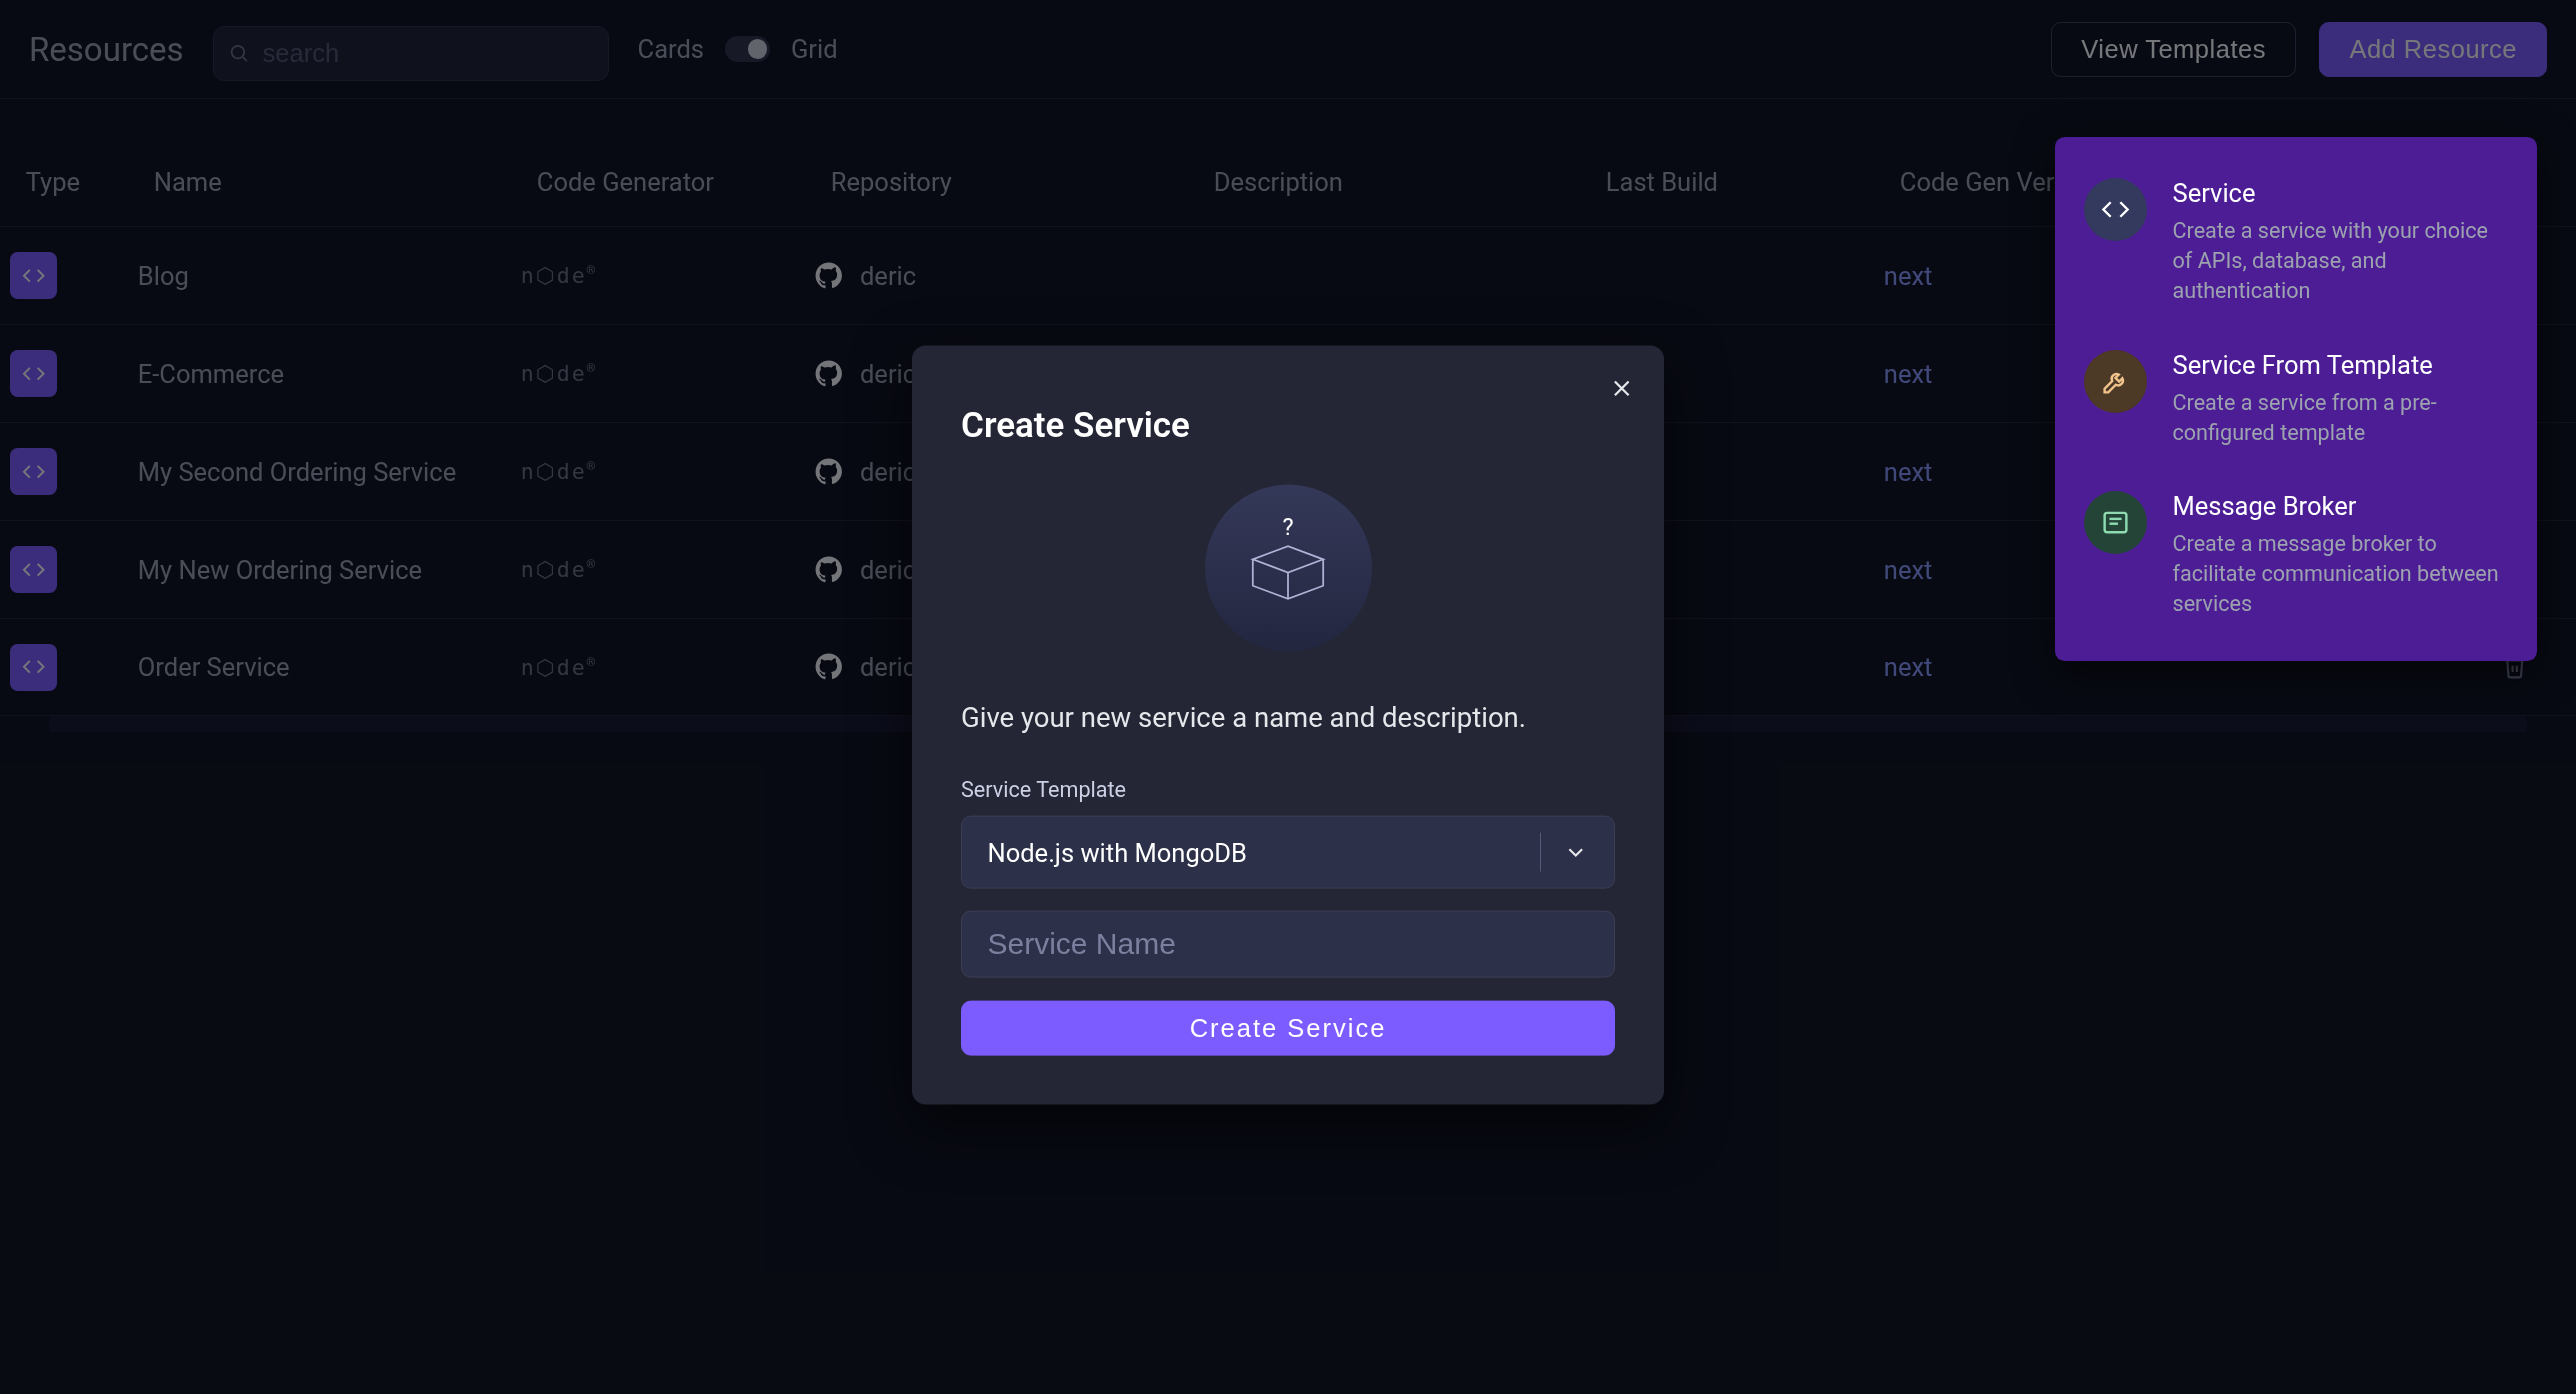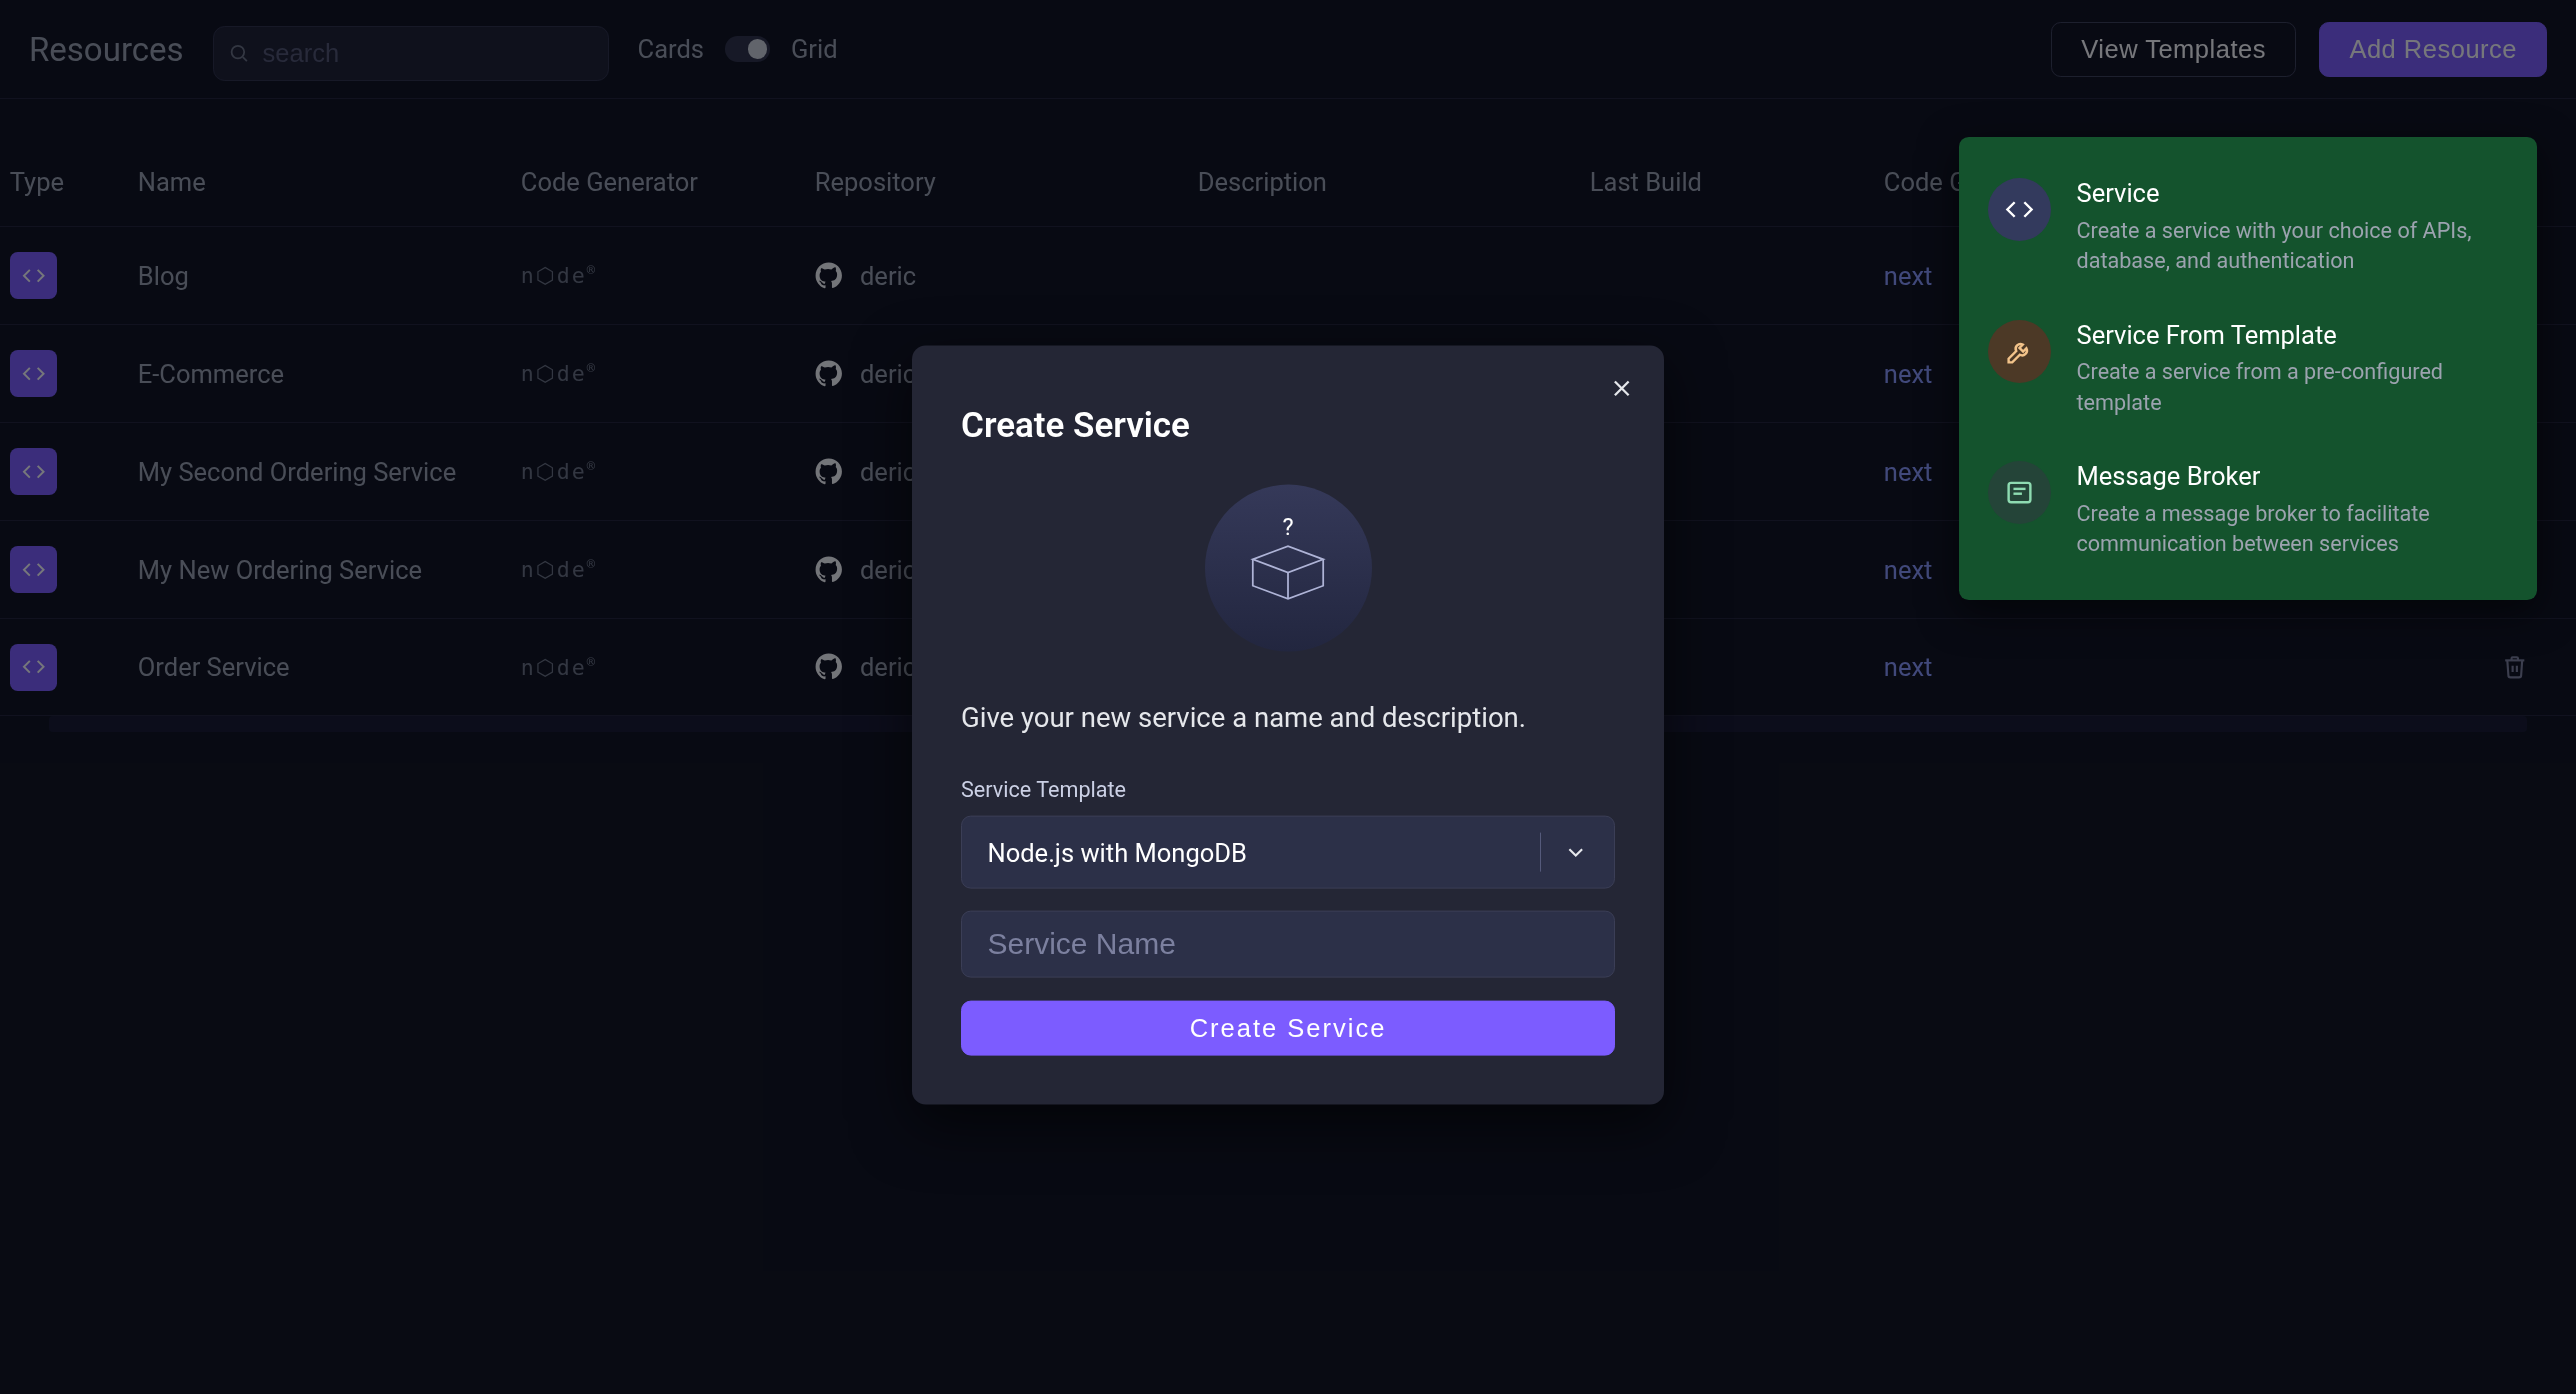--- a/index.html
+++ b/index.html
@@ -60,21 +60,21 @@
 
   
   .main { border-top:1px solid #1f2134; padding-top:39px;}
   .table { width:100%; }
   .thead, .row {
     display:grid;
     grid-template-columns: 128px 383px 294px 383px 392px 294px 343px 1fr;
     align-items:center;
     padding:0 9.8px 0 9.8px;
   }
-  .thead { height:88px; font-size:25.5px; color:#d1d5db;}
+  .thead { height:88px; font-size:25.5px; color:#d1d5db;margin-left:16px;}
   .row {
     height:98px; border-top:1px solid #1f2134;
   }
   .row.last { border-bottom:1px solid #1f2134;}
   .cell { color:#9ca3af; font-size:25.5px; display:flex; align-items:center; gap:17.7px;}
   .cell.actions { justify-content:flex-end; padding-right:39px;}
   .trash { width:25.5px; height:25.5px; stroke:#7e829c; cursor:pointer;}
   .node-badge {
     font-family: ui-monospace, monospace;
     color:#6b7280; letter-spacing:2px; font-size:21.6px;
@@ -129,21 +129,21 @@
   .text-input{
     width:100%; height:67px; background:#2c3048; border:1px solid #3b3e56;
     border-radius:9.8px; padding:0 25.5px; color:#fde047; font-size:30px;
     margin-bottom:23.5px;
   }
   .text-input::placeholder{color:#7c809f;}
 
   
   .popover {
     position:absolute; top:137px; right:39px;
-    width:578px; background:#14532d; border-radius:9.8px;
+    width:482px; background:#4c1d95; border-radius:9.8px;
     box-shadow:0 11.8px 39px rgba(0,0,0,0.55);
     padding:19.6px 0;
   }
   .pop-item{
     display:flex; gap:25.5px; padding:21.6px 29px;
     cursor:pointer;
   }
   .pop-icon{
     width:63px;height:63px;border-radius:50%;
     display:flex;align-items:center;justify-content:center; flex-shrink:0;

